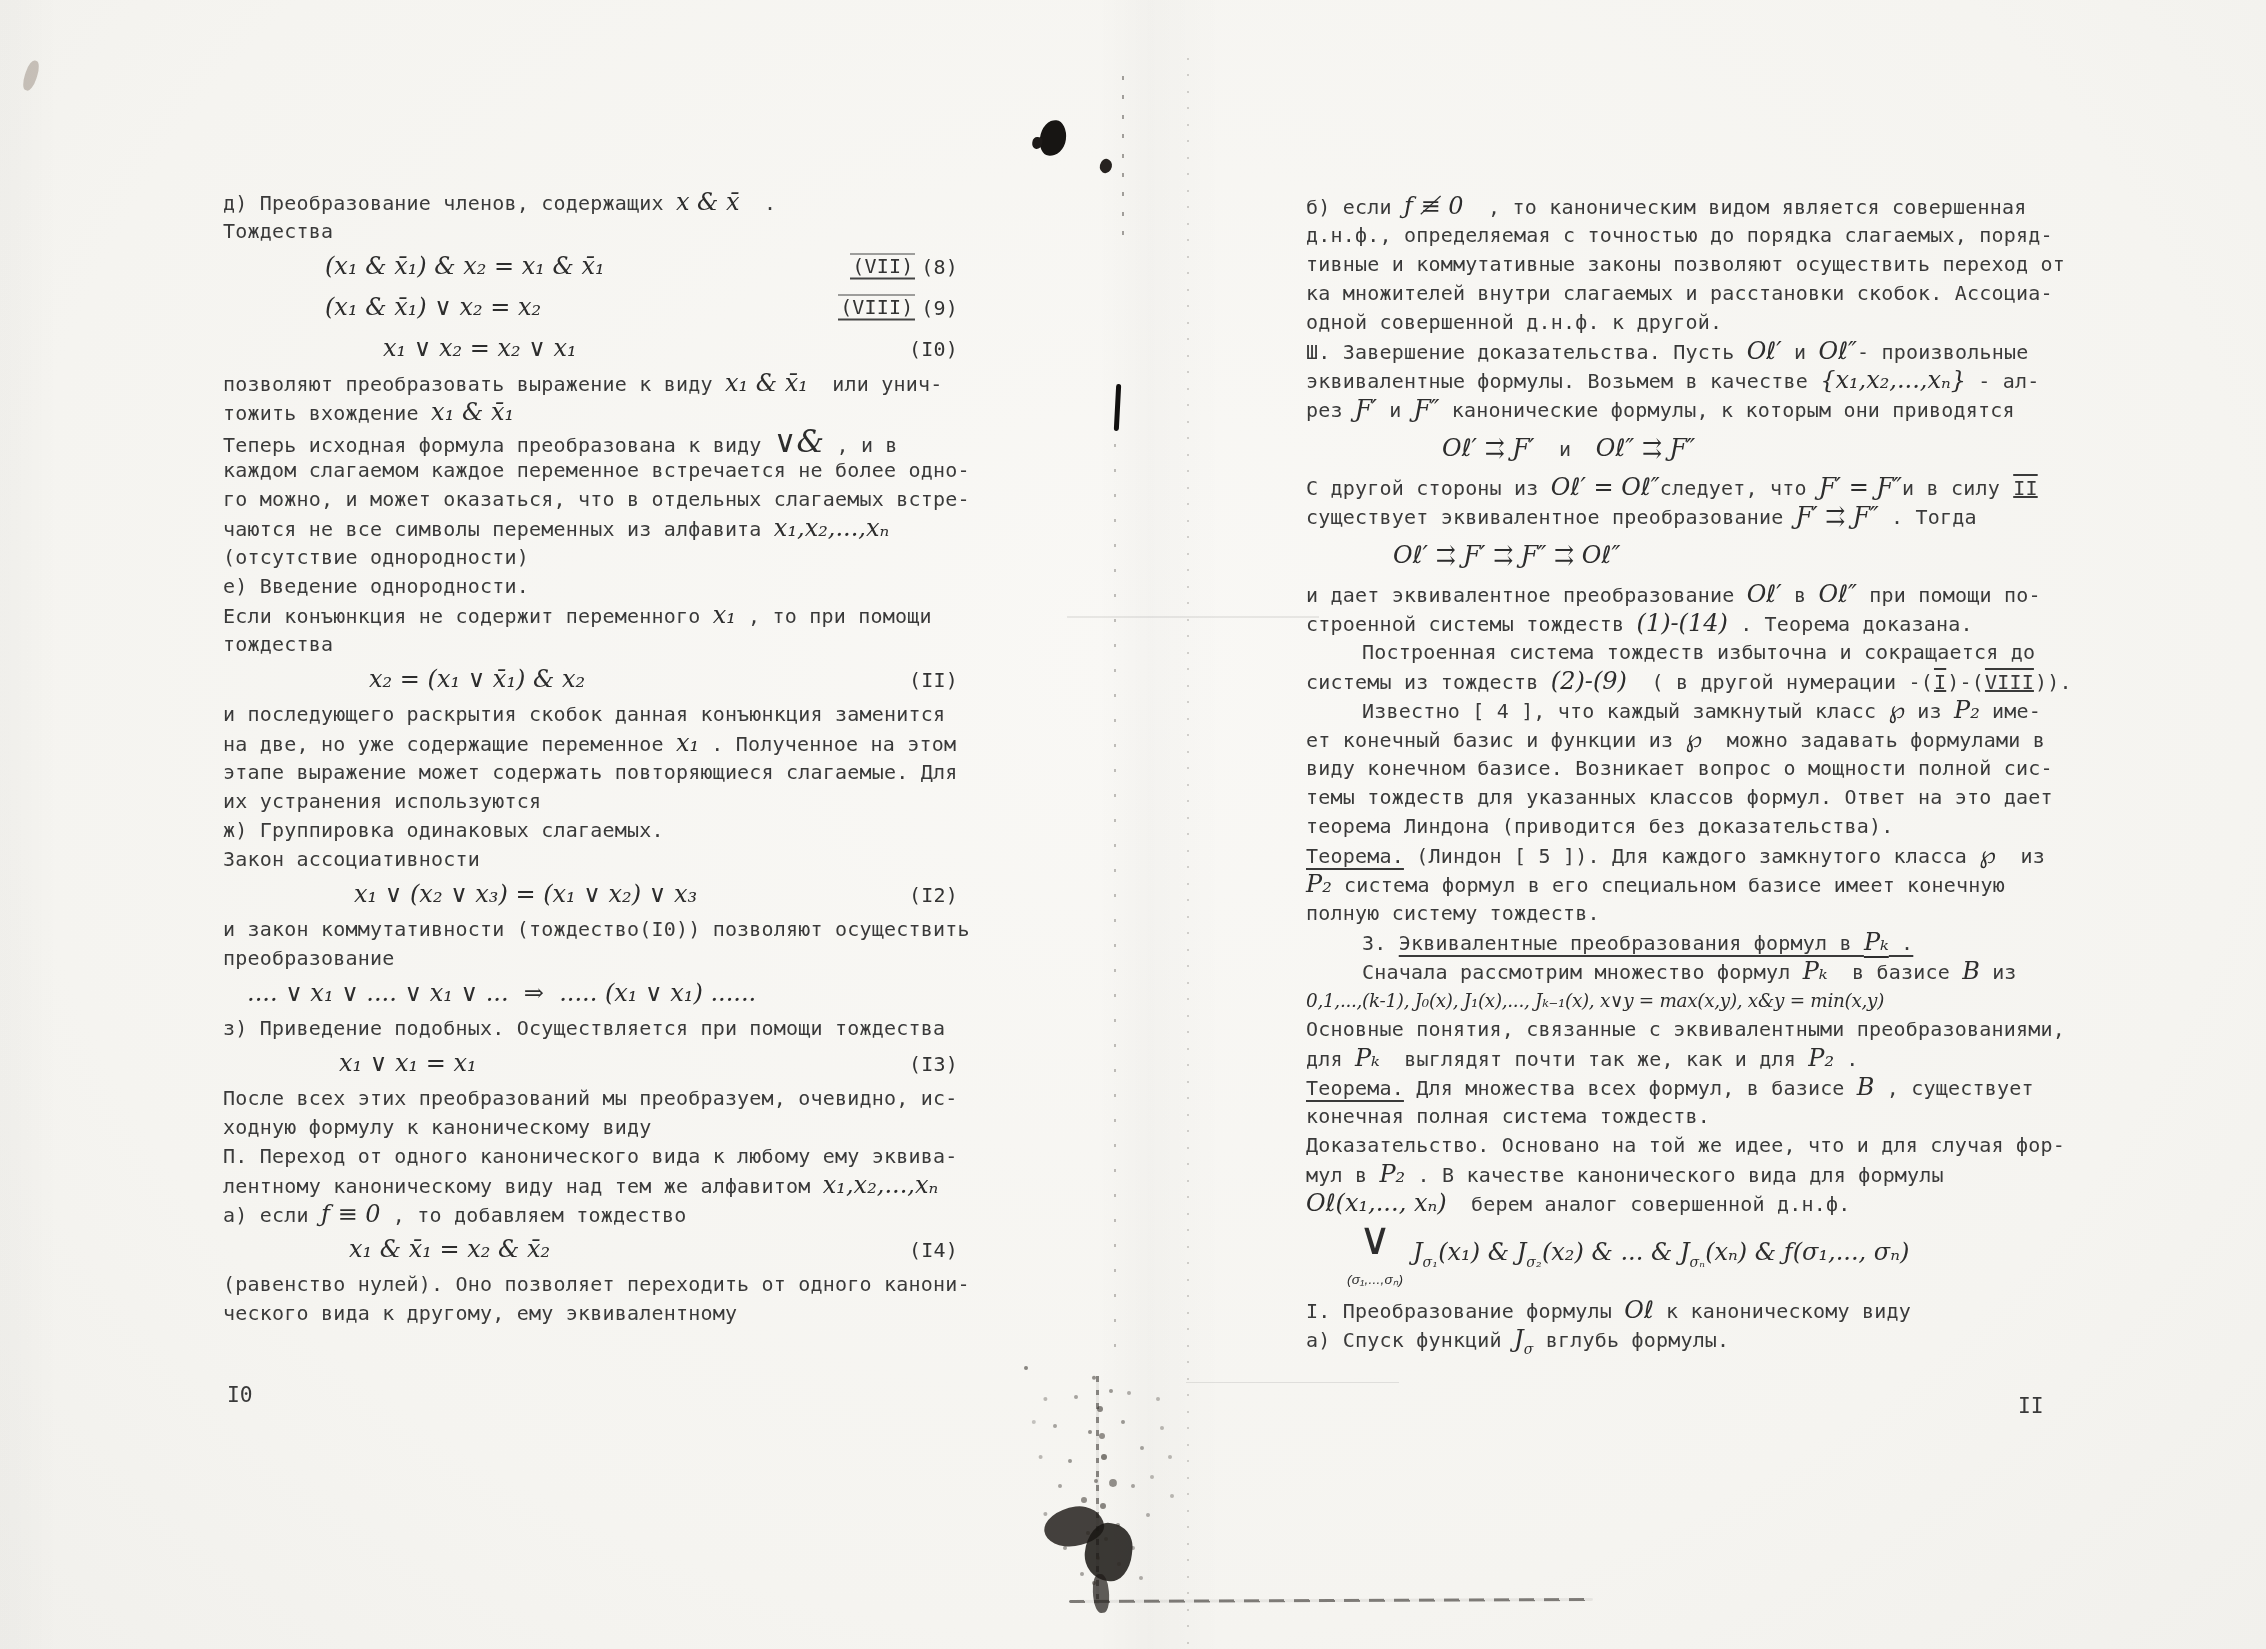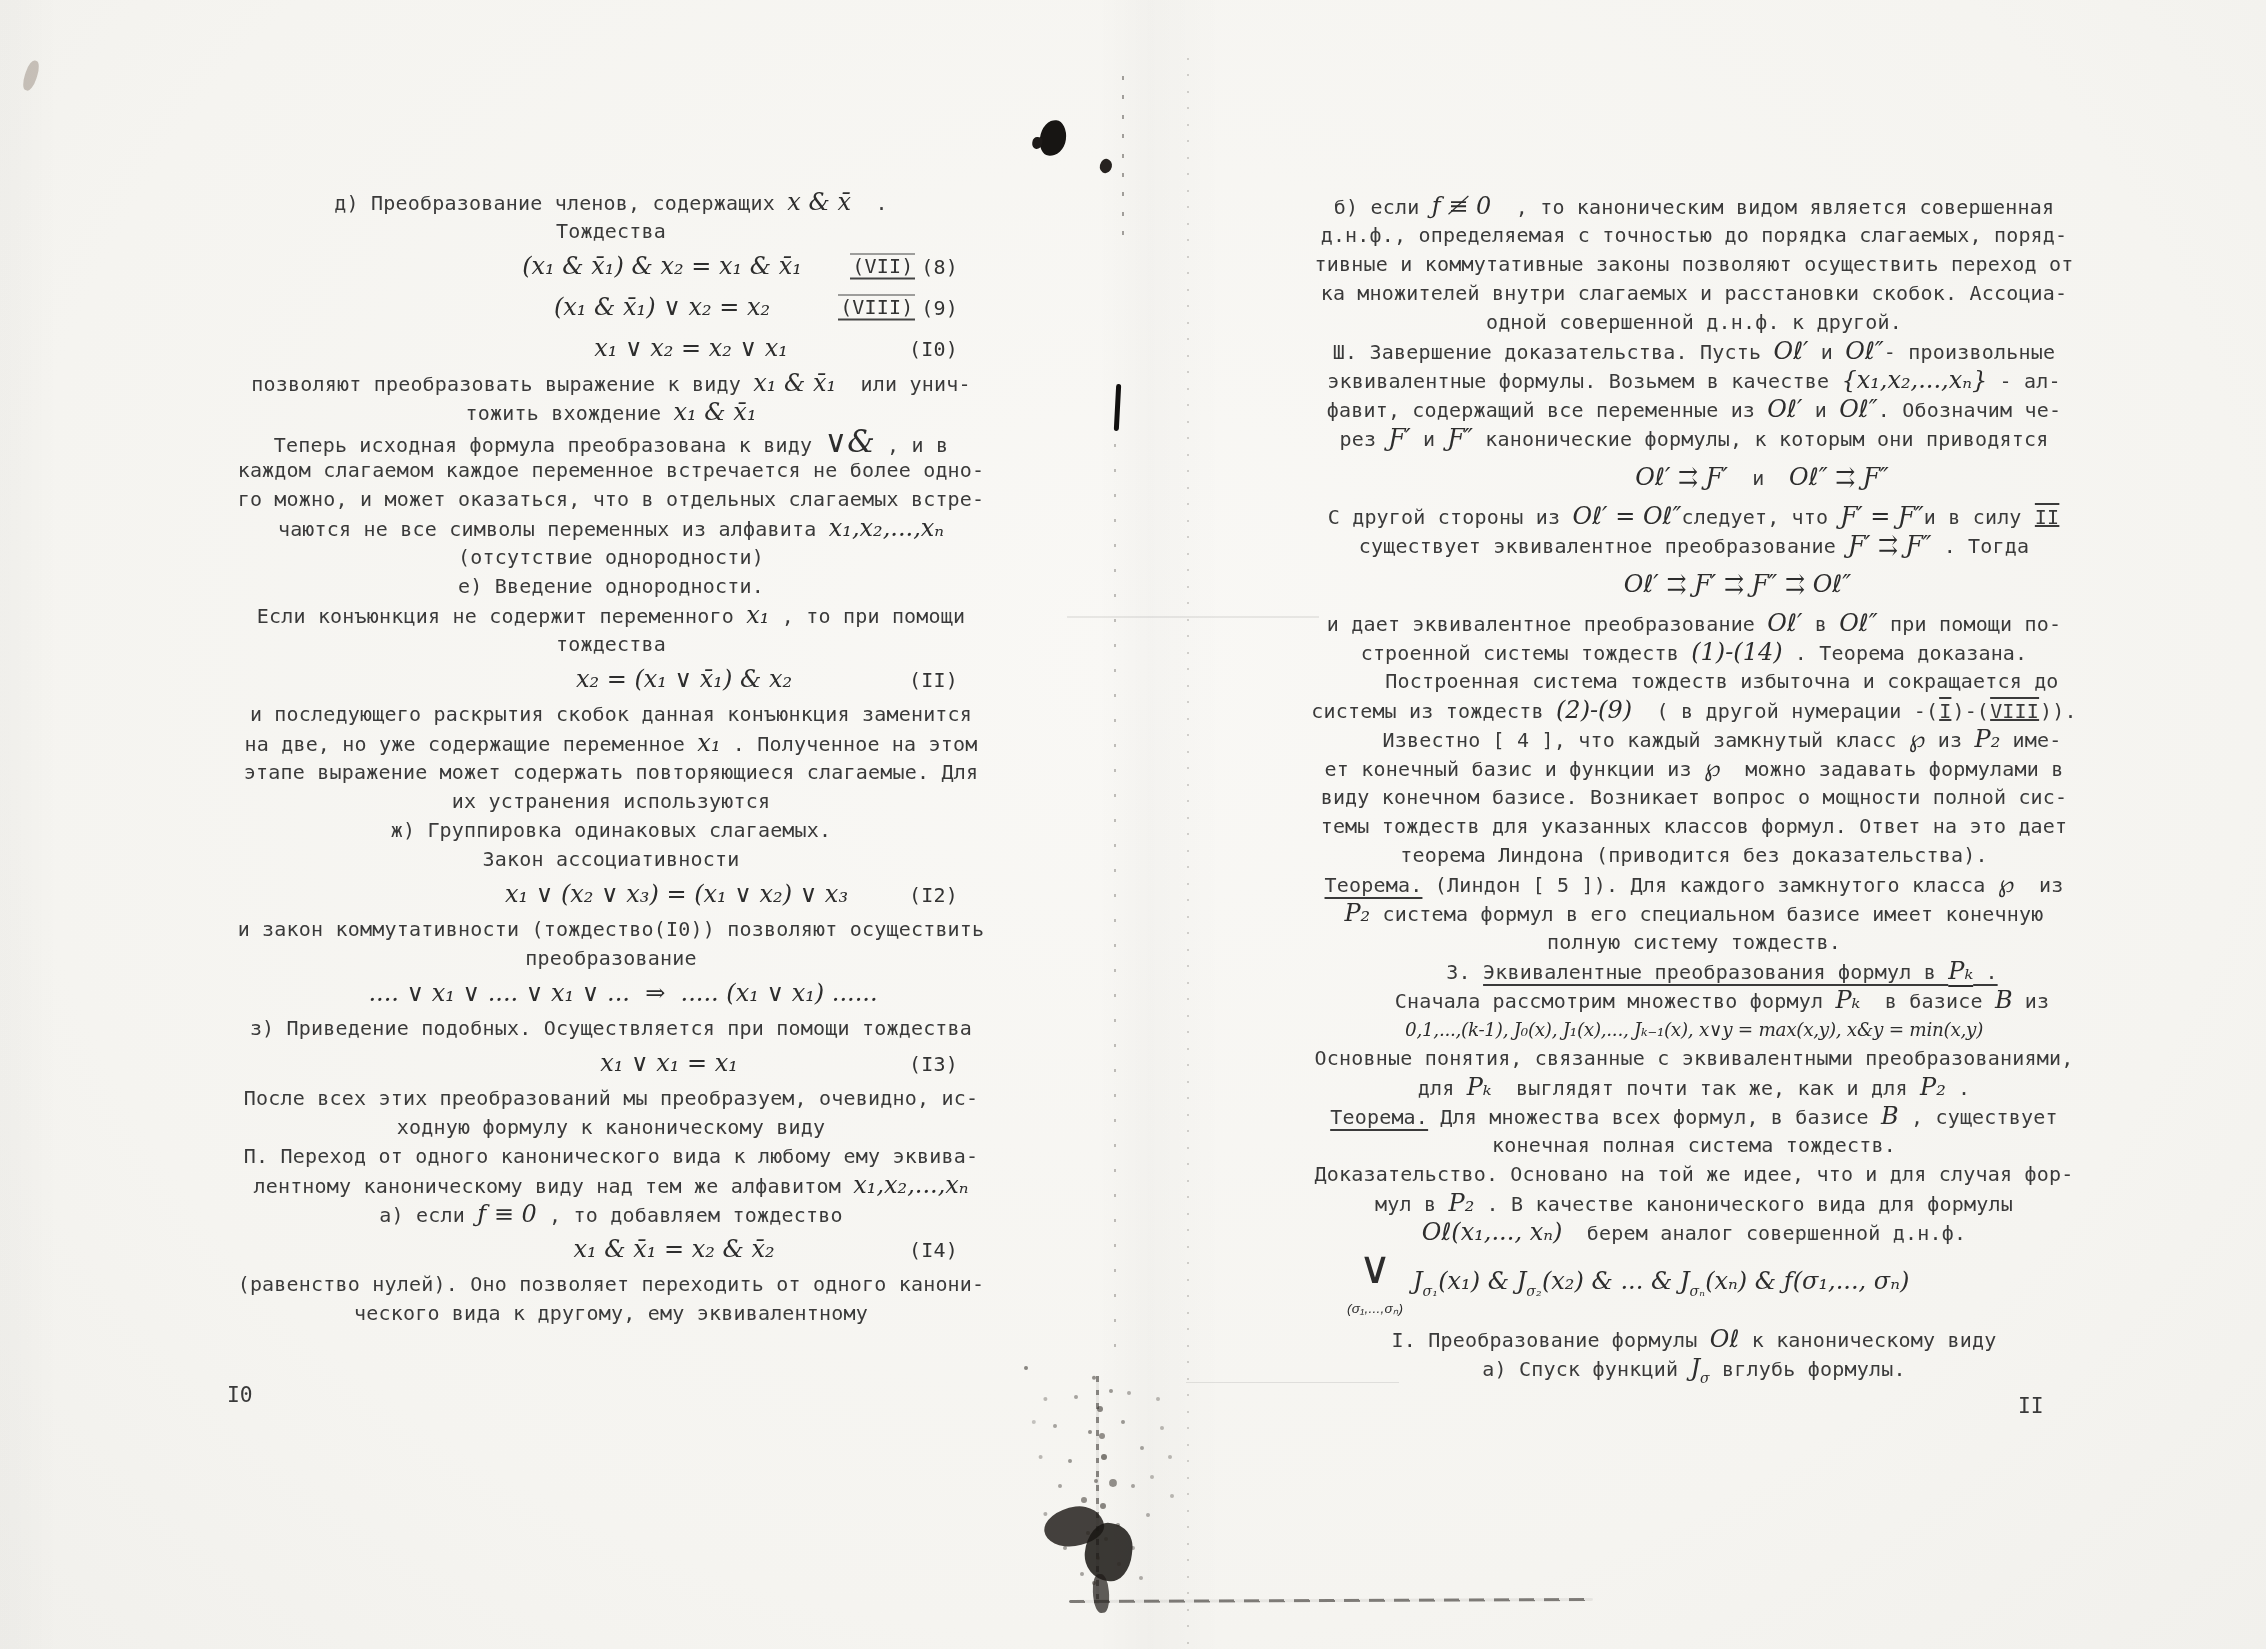--- a/index.html
+++ b/index.html
@@ -9,21 +9,21 @@
     font-family:"DejaVu Sans Mono","DejaVu Sans",sans-serif;
   }
   .scan{position:absolute;inset:0;
     background:
       linear-gradient(to right, rgba(0,0,0,0.018) 0 7.8px, rgba(0,0,0,0) 58px),
       linear-gradient(to right, rgba(0,0,0,0) 1097px, rgba(0,0,0,0.02) 1150px, rgba(0,0,0,0) 1223px),
       radial-gradient(ellipse at 50% 40%, #f9f8f5 0%, #f5f4f0 70%, #f1f0ec 100%);
   }
   .page{
     position:absolute;width:776px;
-    font-size:20px;line-height:29px;color:#3a3a3a;letter-spacing:0.2px;text-align:center;
+    font-size:20px;line-height:29px;color:#3a3a3a;letter-spacing:0.2px;
   }
   #page-left{left:223px;top:188px;}
   #page-right{left:1306px;top:192px;}
   .line{position:relative;height:29px;line-height:29px;white-space:pre;}
   .line.f{height:41px;line-height:41px;}
   .line.c{height:49px;line-height:49px;}
   .line.indent{padding-left:56px;}
   .m{font-family:"DejaVu Serif","DejaVu Sans",serif;font-style:italic;
      font-size:24px;color:#2d2d2d;letter-spacing:0;}
   .big{font-size:31px;}
@@ -145,21 +145,20 @@
     </div>
 
   <div class="page" id="page-right">
       <div class="line">б) если <span class="m">ƒ ≢ 0</span>  , то каноническим видом является совершенная</div>
       <div class="line">д.н.ф., определяемая с точностью до порядка слагаемых, поряд-</div>
       <div class="line">тивные и коммутативные законы позволяют осуществить переход от</div>
       <div class="line">ка множителей внутри слагаемых и расстановки скобок. Ассоциа-</div>
       <div class="line">одной совершенной д.н.ф. к другой.</div>
       <div class="line">Ш. Завершение доказательства. Пусть <span class="m">Oℓ′</span> и <span class="m">Oℓ″</span>- произвольные</div>
       <div class="line">эквивалентные формулы. Возьмем в качестве <span class="m">{x₁,x₂,...,xₙ}</span> - ал-</div>
-      <div class="line">фавит, содержащий все переменные из <span class="m">Oℓ′</span> и <span class="m">Oℓ″</span>. Обозначим че-</div>
       <div class="line">рез <span class="m">Ƒ′</span> и <span class="m">Ƒ″</span> канонические формулы, к которым они приводятся</div>
       <div class="line c" style="padding-left: 136px;"><span class="m">Oℓ′ ⇉ Ƒ′</span>  и  <span class="m">Oℓ″ ⇉ Ƒ″</span></div>
       <div class="line">С другой стороны из <span class="m">Oℓ′ = Oℓ″</span>следует, что <span class="m">Ƒ′ = Ƒ″</span>и в силу <span class="r2">II</span></div>
       <div class="line">существует эквивалентное преобразование <span class="m">Ƒ′ ⇉ Ƒ″</span> . Тогда</div>
       <div class="line c" style="padding-left: 87px;"><span class="m">Oℓ′ ⇉ Ƒ′ ⇉ Ƒ″ ⇉ Oℓ″</span></div>
       <div class="line">и дает эквивалентное преобразование <span class="m">Oℓ′</span> в <span class="m">Oℓ″</span> при помощи по-</div>
       <div class="line">строенной системы тождеств <span class="m">(1)-(14)</span> . Теорема доказана.</div>
       <div class="line indent">Построенная система тождеств избыточна и сокращается до</div>
       <div class="line">системы из тождеств <span class="m">(2)-(9)</span>  ( в другой нумерации -(<span class="r2">I</span>)-(<span class="r2">VIII</span>)).</div>
       <div class="line indent">Известно [ 4 ], что каждый замкнутый класс <span class="m">℘</span> из <span class="m">P₂</span> име-</div>

